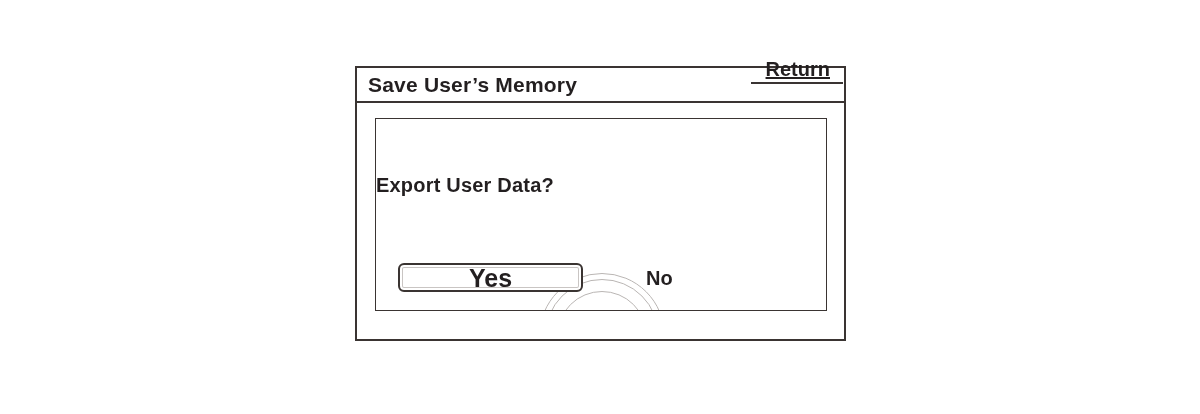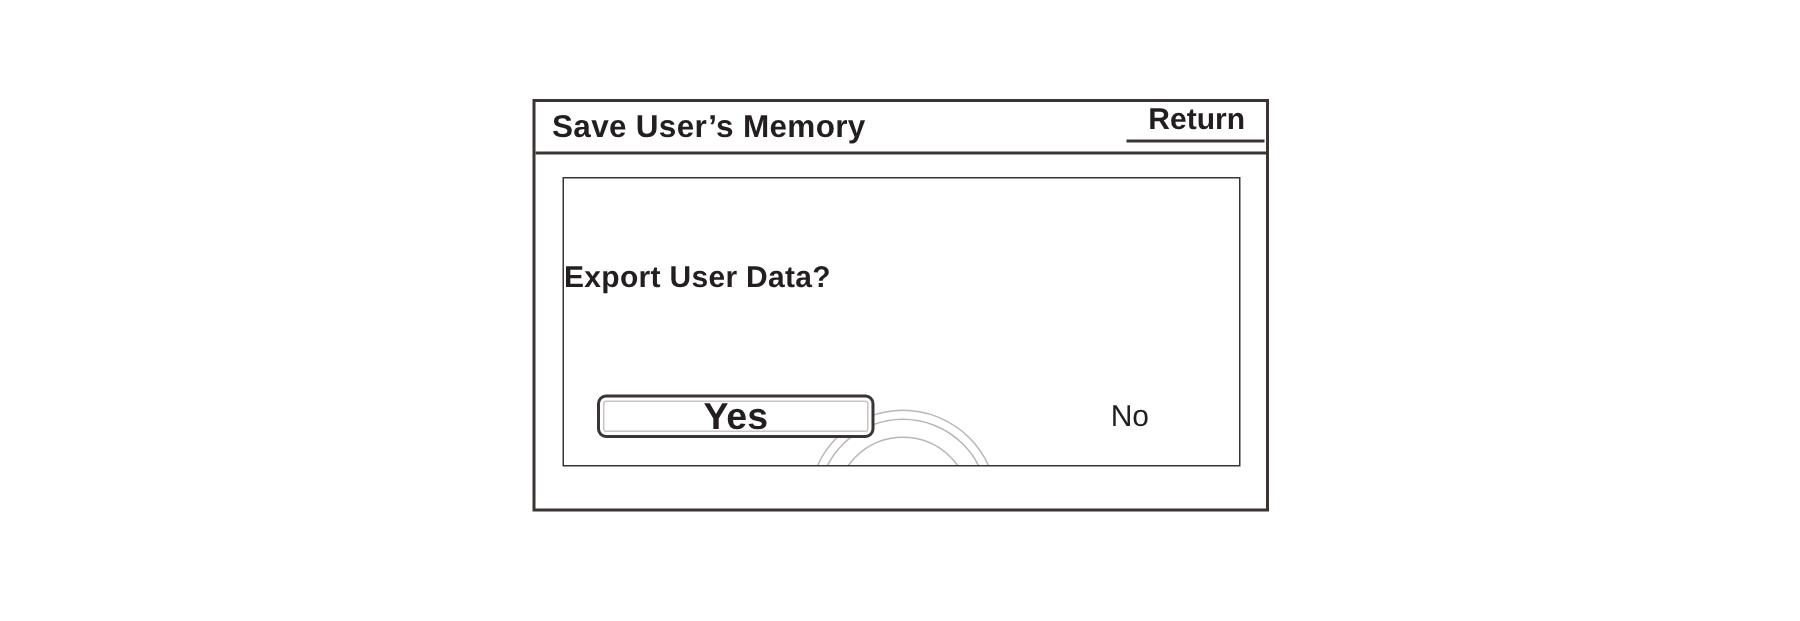--- a/index.html
+++ b/index.html
@@ -39,31 +39,32 @@
   .title{
     position:absolute;
     left:11px; top:5px;
     font-size:21px;
     font-weight:bold;
     letter-spacing:0.2px;
     white-space:nowrap;
   }
   .return{
     position:absolute;
-    right:1px; bottom:6px;
+    right:1px; bottom:17px;
     font-size:20px;
     font-weight:bold;
     padding:0 13px 1px 15px;
     border-bottom:2px solid var(--line);
     white-space:nowrap;
     cursor:pointer;
     background:transparent;
     border-top:none;border-left:none;border-right:none;
     color:var(--text);
     font-family:inherit;
+    text-decoration:underline;
   }
   
   .panel{
     position:absolute;
     left:18px; top:50px;
     width:452px; height:193px;
     border:1.5px solid var(--line);
     background:var(--background);
     overflow:hidden;
   }
@@ -105,24 +106,24 @@
     z-index:3;
     cursor:pointer;
   }
   .no-btn{
     position:absolute;
     left:270px; top:146px;
     width:120px; height:26px;
     border:none;
     background:transparent;
     font-size:20px;
-    font-weight:normal;
+    font-weight:bold;
     font-family:inherit;
     color:var(--text);
-    text-align:right;
+    text-align:left;
     z-index:3;
     cursor:pointer;
   }
 </style>
 </head>
 <body>
 
 <div class="screen">
   <div class="dialog">
 

